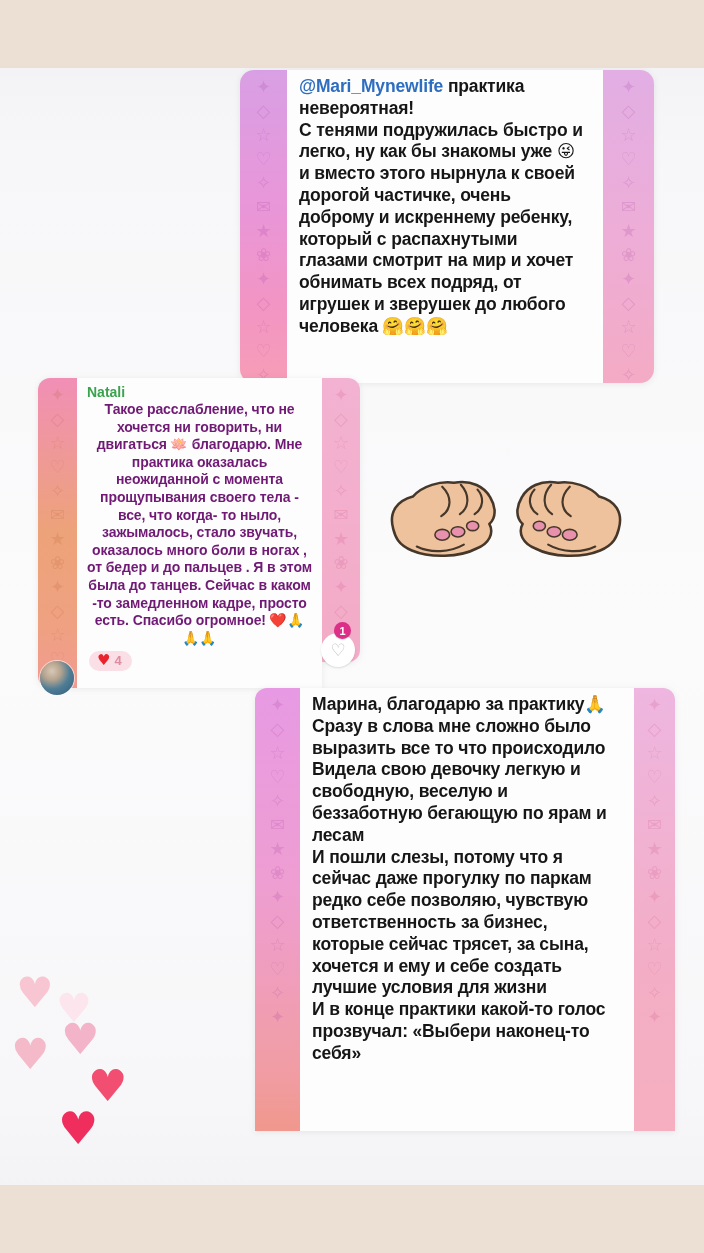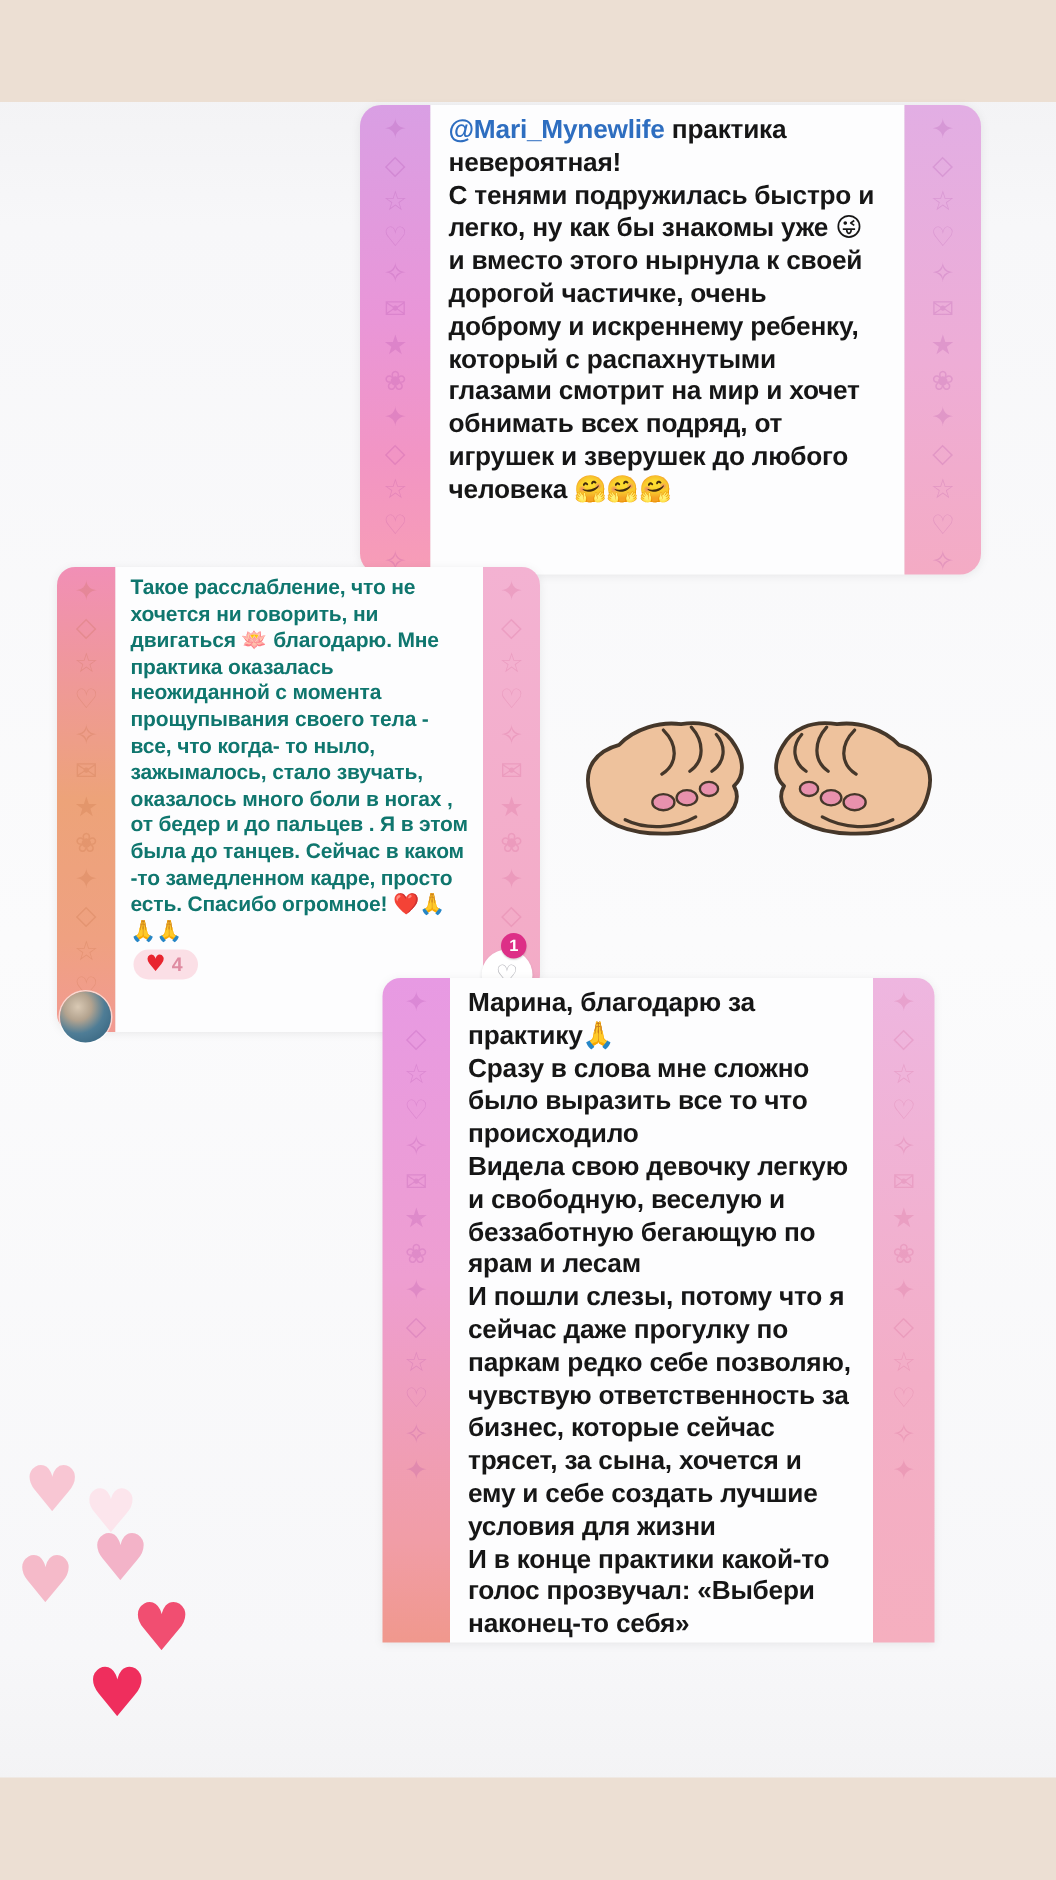--- a/index.html
+++ b/index.html
@@ -29,41 +29,41 @@
   .mention{font-weight:700;cursor:pointer;}
 
   
   .card-natali{left:38px;top:378px;width:322px;height:310px;}
   .card-natali .bs-left{width:39px;border-radius:12px 0 0 12px;
       background:linear-gradient(180deg,#f18fb6 0%,#eda379 50%,#efa181 80%,#f29a92 100%);}
   .card-natali .bs-right{width:38px;height:284px;align-self:flex-start;border-radius:0 12px 12px 0;
       background:linear-gradient(180deg,#f3b2d2 0%,#f3abc6 100%);}
   .card-natali .card-content{padding:5px 10px 6px 10px;}
   .author{font-weight:700;font-size:14px;line-height:18px;}
-  .msg-sm{font-weight:700;color:#0f766e;font-size:14px;line-height:17.6px;
-          letter-spacing:-0.1px;white-space:pre-line;}
+  .msg-sm{font-weight:700;color:#701a75;font-size:14px;line-height:17.6px;
+          letter-spacing:-0.1px;white-space:pre-line;text-align:center;}
   .reaction-pill{display:inline-flex;align-items:center;gap:4px;margin-top:4px;margin-left:2px;
       background:#fbdfe6;border-radius:12px;padding:2px 10px 3px 8px;cursor:pointer;}
   .reaction-pill .rp-heart{font-size:15px;line-height:15px;font-family:"DejaVu Sans",sans-serif;}
   .reaction-pill .rp-count{font-size:13px;font-weight:700;}
   .avatar{position:absolute;left:40px;top:661px;width:34px;height:34px;border-radius:50%;
       background:radial-gradient(circle at 35% 30%,#d9c9b4 0%,#b3a38f 28%,#4f7d96 55%,#2f5d79 100%);
       box-shadow:0 0 0 1px rgba(255,255,255,.6);}
 
   
   .notif-circle{position:absolute;left:321px;top:633px;width:34px;height:34px;border-radius:50%;
       background:#fff;display:flex;align-items:center;justify-content:center;
       box-shadow:0 1px 2px rgba(0,0,0,.12);cursor:pointer;}
   .notif-circle .nh{font-size:17px;color:#bdbdc2;font-family:"DejaVu Sans",sans-serif;line-height:17px;}
   .notif-badge{position:absolute;left:334px;top:622px;width:17px;height:17px;border-radius:50%;
       display:flex;align-items:center;justify-content:center;color:#fff;
       font-size:11px;font-weight:700;box-shadow:0 1px 1px rgba(0,0,0,.15);}
 
   
-  .card-bottom{left:255px;top:652px;width:368px;height:443px;}
+  .card-bottom{left:255px;top:688px;width:420px;height:443px;}
   .card-bottom .bs-left{width:45px;border-radius:12px 0 0 0;
       background:linear-gradient(180deg,#e79ae3 0%,#ee9ed1 45%,#f19da6 85%,#f0988d 100%);}
   .card-bottom .bs-right{width:41px;border-radius:0 12px 0 0;
       background:linear-gradient(180deg,#eeb6e0 0%,#f3aec7 60%,#f5afbf 100%);}
   .card-bottom .card-content{padding:6px 12px 8px 12px;}
 
   
   .hands{position:absolute;left:383px;top:472px;width:246px;height:102px;}
 
   
@@ -128,20 +128,21 @@
 ★
 ❀
 ✦
 ◇
 ☆
 ♡
 ✧
 ✦</div>
     </div>
     <div class="card-content">
+      <div class="author" style="color: rgb(58, 163, 77);">Natali</div>
       <p class="msg-sm" style="margin:0">Такое расслабление, что не хочется ни говорить, ни двигаться 🪷 благодарю. Мне практика оказалась неожиданной с момента прощупывания своего тела - все, что когда- то ныло, зажымалось, стало звучать, оказалось много боли в ногах , от бедер и до пальцев . Я в этом была до танцев. Сейчас в каком -то замедленном кадре, просто есть. Спасибо огромное! ❤️🙏
 🙏🙏</p>
       <div class="reaction-pill">
         <span class="rp-heart" style="color: rgb(232, 37, 47);">♥</span>
         <span class="rp-count" style="color: rgb(223, 139, 161);">4</span>
       </div>
     </div>
     <div class="border-strip bs-right">
       <div class="doodles pink">✦
 ◇

